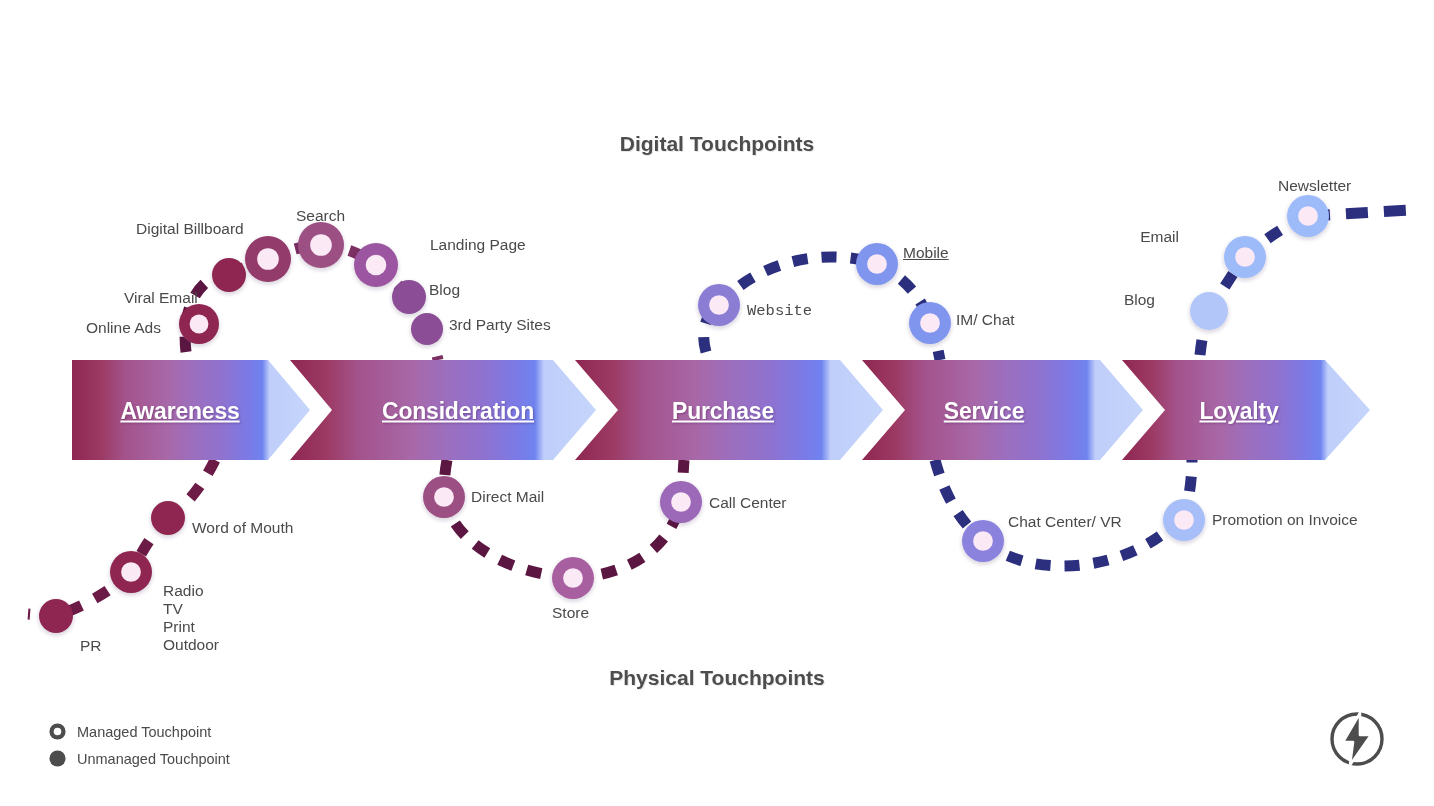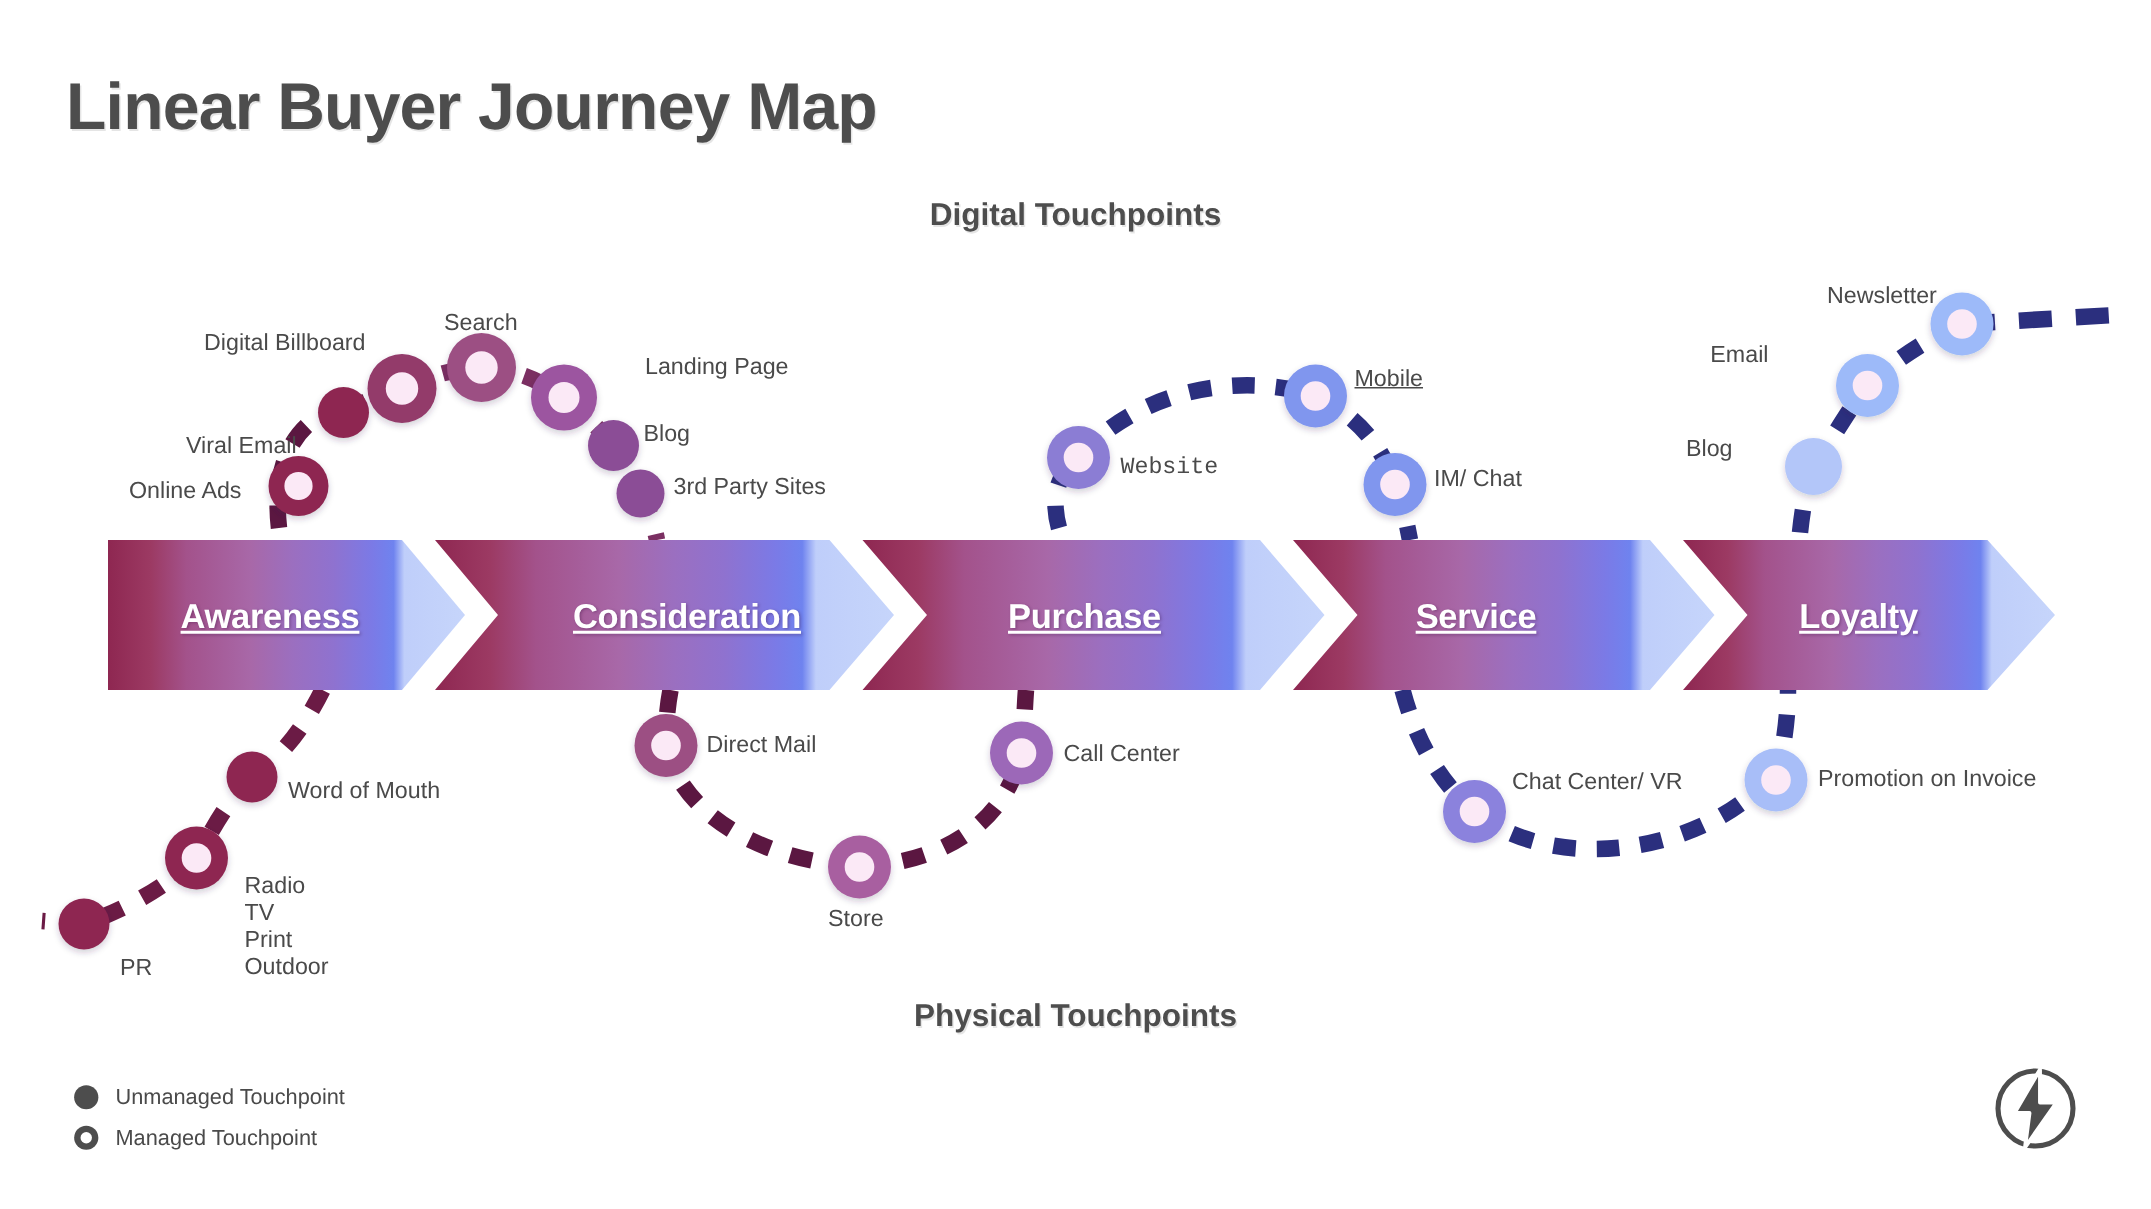--- a/index.html
+++ b/index.html
@@ -190,21 +190,20 @@
           <circle cx="983" cy="541" r="21" fill="#8b82dd"></circle>
           <circle cx="983" cy="541" r="9.87" fill="#fbe9f6"></circle>
         </g>
         <g filter="url(#softShadow)">
           <circle cx="1184" cy="520" r="21" fill="#a8bef8"></circle>
           <circle cx="1184" cy="520" r="9.87" fill="#fbe9f6"></circle>
         </g>
       </g>
   </svg>
 
-  <div class="page-title">Linear Buyer Journey Map</div>
   <div class="band-heading" id="physical-heading">Physical Touchpoints</div>
   <div class="band-heading" id="digital-heading">Digital Touchpoints</div>
 
   <div id="stage-labels">
       <div class="stage-label" style="left: 180px; top: 411px;">Awareness</div>
       <div class="stage-label" style="left: 458px; top: 411px;">Consideration</div>
       <div class="stage-label" style="left: 723px; top: 411px;">Purchase</div>
       <div class="stage-label" style="left: 984px; top: 411px;">Service</div>
       <div class="stage-label" style="left: 1239px; top: 411px;">Loyalty</div>
     </div>
@@ -214,47 +213,47 @@
       <div class="tp-label" style="top: 220px; left: 136px;">Digital Billboard</div>
       <div class="tp-label" style="top: 207px; left: 296px;">Search</div>
       <div class="tp-label" style="top: 236px; left: 398px; margin-left: 32px;">Landing Page</div>
       <div class="tp-label" style="top: 281px; left: 429px;">Blog</div>
       <div class="tp-label" style="top: 316px; left: 449px;">3rd Party Sites</div>
       <div class="tp-label" style="top: 302px; left: 747px; font-family: Liberation Mono, monospace;">Website</div>
       <div class="tp-label" style="top: 244px; left: 903px; text-decoration: underline;">Mobile</div>
       <div class="tp-label" style="top: 311px; left: 956px;">IM/ Chat</div>
       <div class="tp-label" style="top: 291px; left: 0px; width: 1155px; text-align: right;">Blog</div>
       <div class="tp-label" style="top: 228px; left: 0px; width: 1179px; text-align: right;">Email</div>
-      <div class="tp-label" style="top: 177px; left: 1218px; margin-top: 12px;">Newsletter</div>
+      <div class="tp-label" style="top: 177px; left: 1278px;">Newsletter</div>
       <div class="tp-label" style="top: 637px; left: 80px;">PR</div>
       <div class="tp-label" style="top: 582px; left: 163px;">Radio
 TV
 Print
 Outdoor</div>
       <div class="tp-label" style="top: 519px; left: 192px;">Word of Mouth</div>
       <div class="tp-label" style="top: 488px; left: 471px;">Direct Mail</div>
       <div class="tp-label" style="top: 604px; left: 552px;">Store</div>
       <div class="tp-label" style="top: 494px; left: 709px;">Call Center</div>
       <div class="tp-label" style="top: 513px; left: 1008px;">Chat Center/ VR</div>
       <div class="tp-label" style="top: 511px; left: 1212px;">Promotion on Invoice</div>
     </div>
 
   <div class="legend">
       <div class="legend-row">
         <svg viewBox="0 0 20 20" class="legend-swatch">
           <circle cx="10" cy="10" r="8.5" fill="#4d4d4d"></circle>
+          <circle cx="10" cy="10" r="4" fill="#ffffff"></circle>
         </svg>
-        <span class="legend-text">Unmanaged Touchpoint</span>
+        <span class="legend-text">Managed Touchpoint</span>
       </div>
       <div class="legend-row">
         <svg viewBox="0 0 20 20" class="legend-swatch">
           <circle cx="10" cy="10" r="8.5" fill="#4d4d4d"></circle>
-          <circle cx="10" cy="10" r="4" fill="#ffffff"></circle>
         </svg>
-        <span class="legend-text">Managed Touchpoint</span>
+        <span class="legend-text">Unmanaged Touchpoint</span>
       </div>
     </div>
 
   <svg id="brand-logo" viewBox="0 0 62 62">
     <circle cx="31" cy="31" r="25" fill="none" stroke="#4d4d4d" stroke-width="3.4"></circle>
     <path d="M 34 5 L 17 34 L 27 34 L 24 57 L 45 27 L 34 27 Z" fill="#4d4d4d" stroke="#ffffff" stroke-width="2.6" stroke-linejoin="round"></path>
   </svg>
 
 </div>
 

